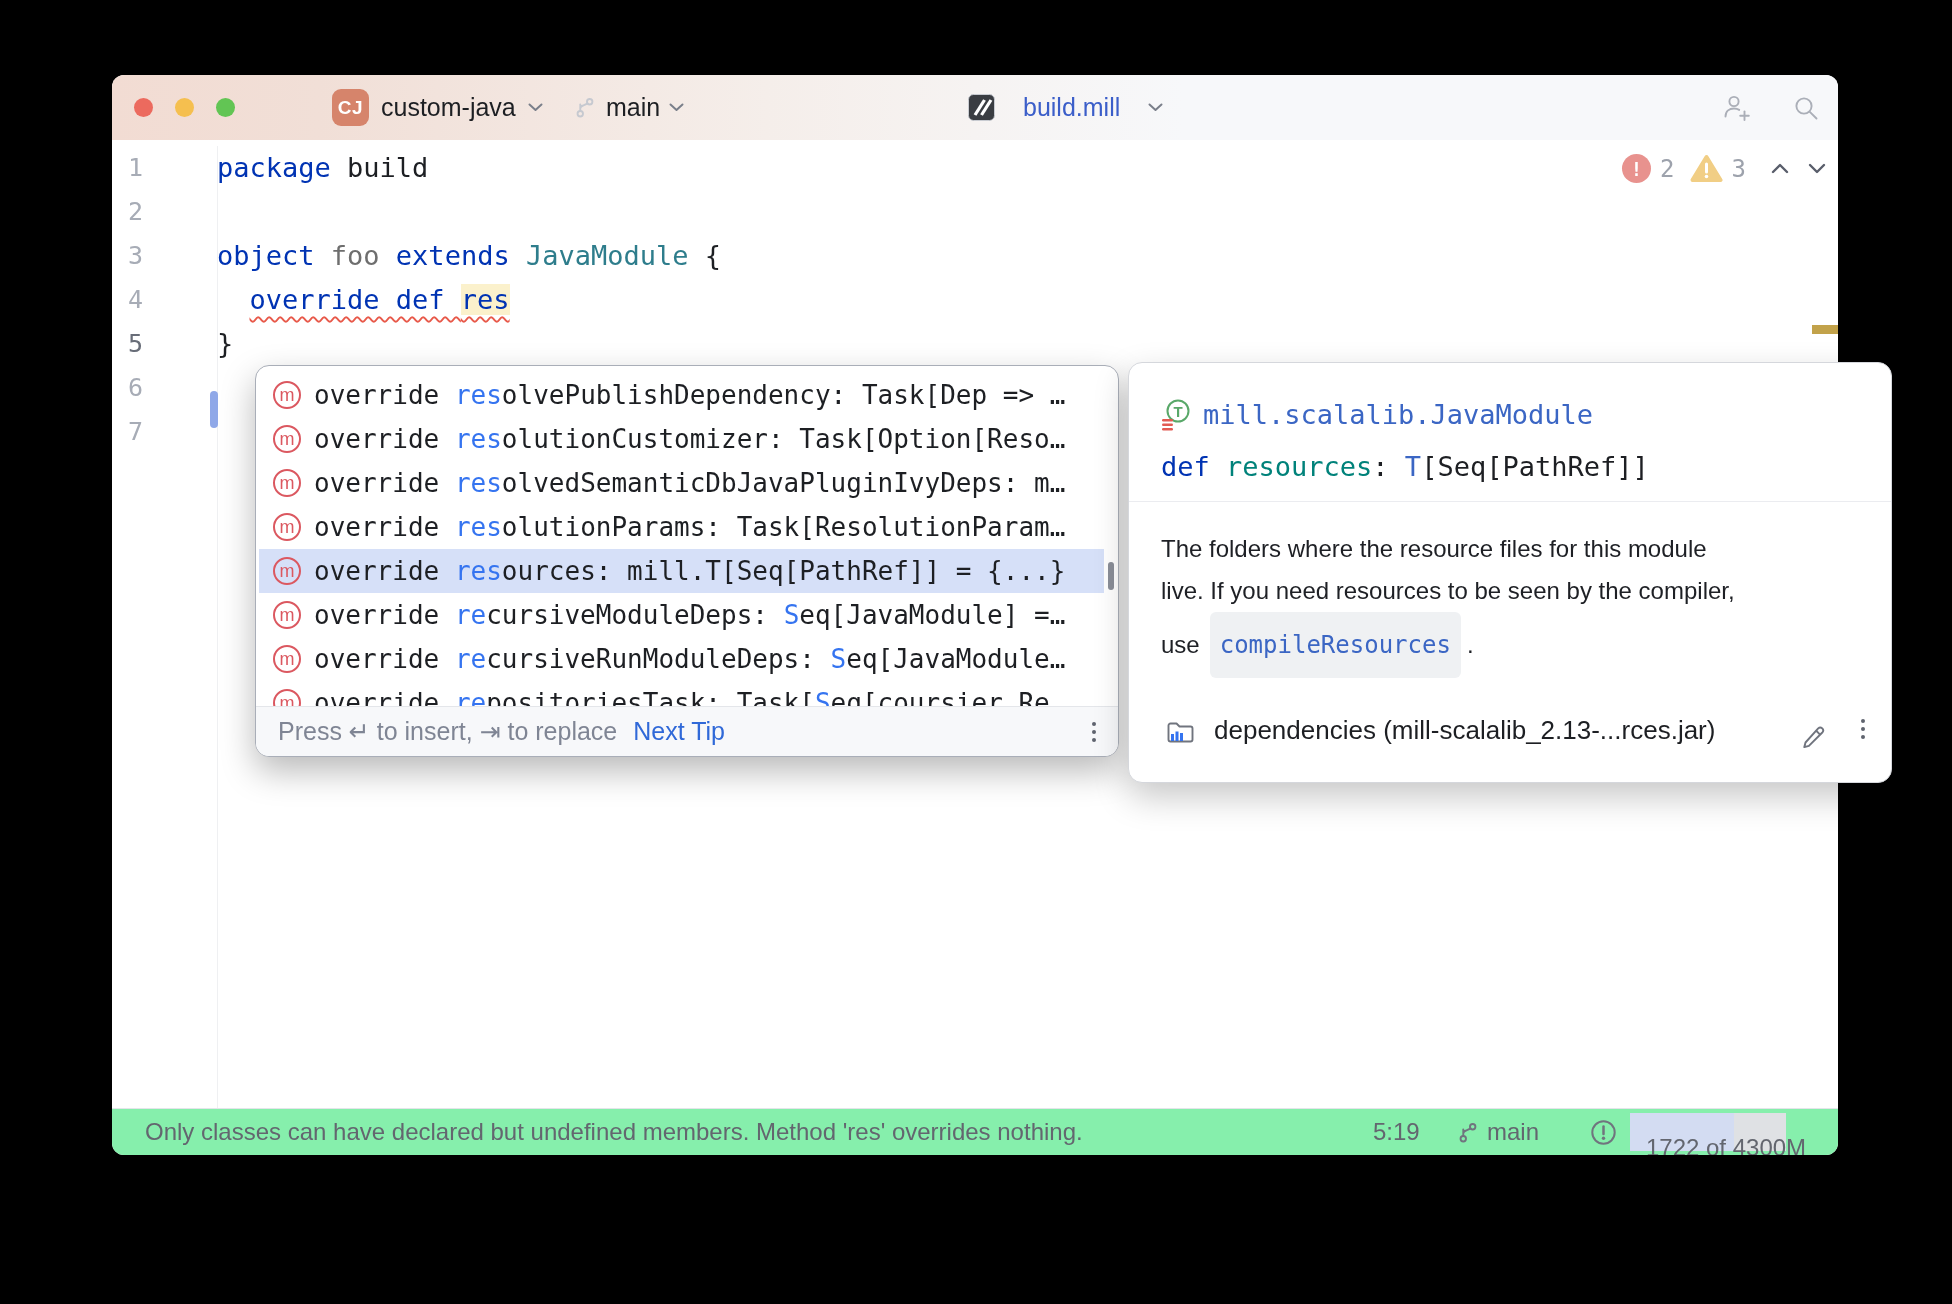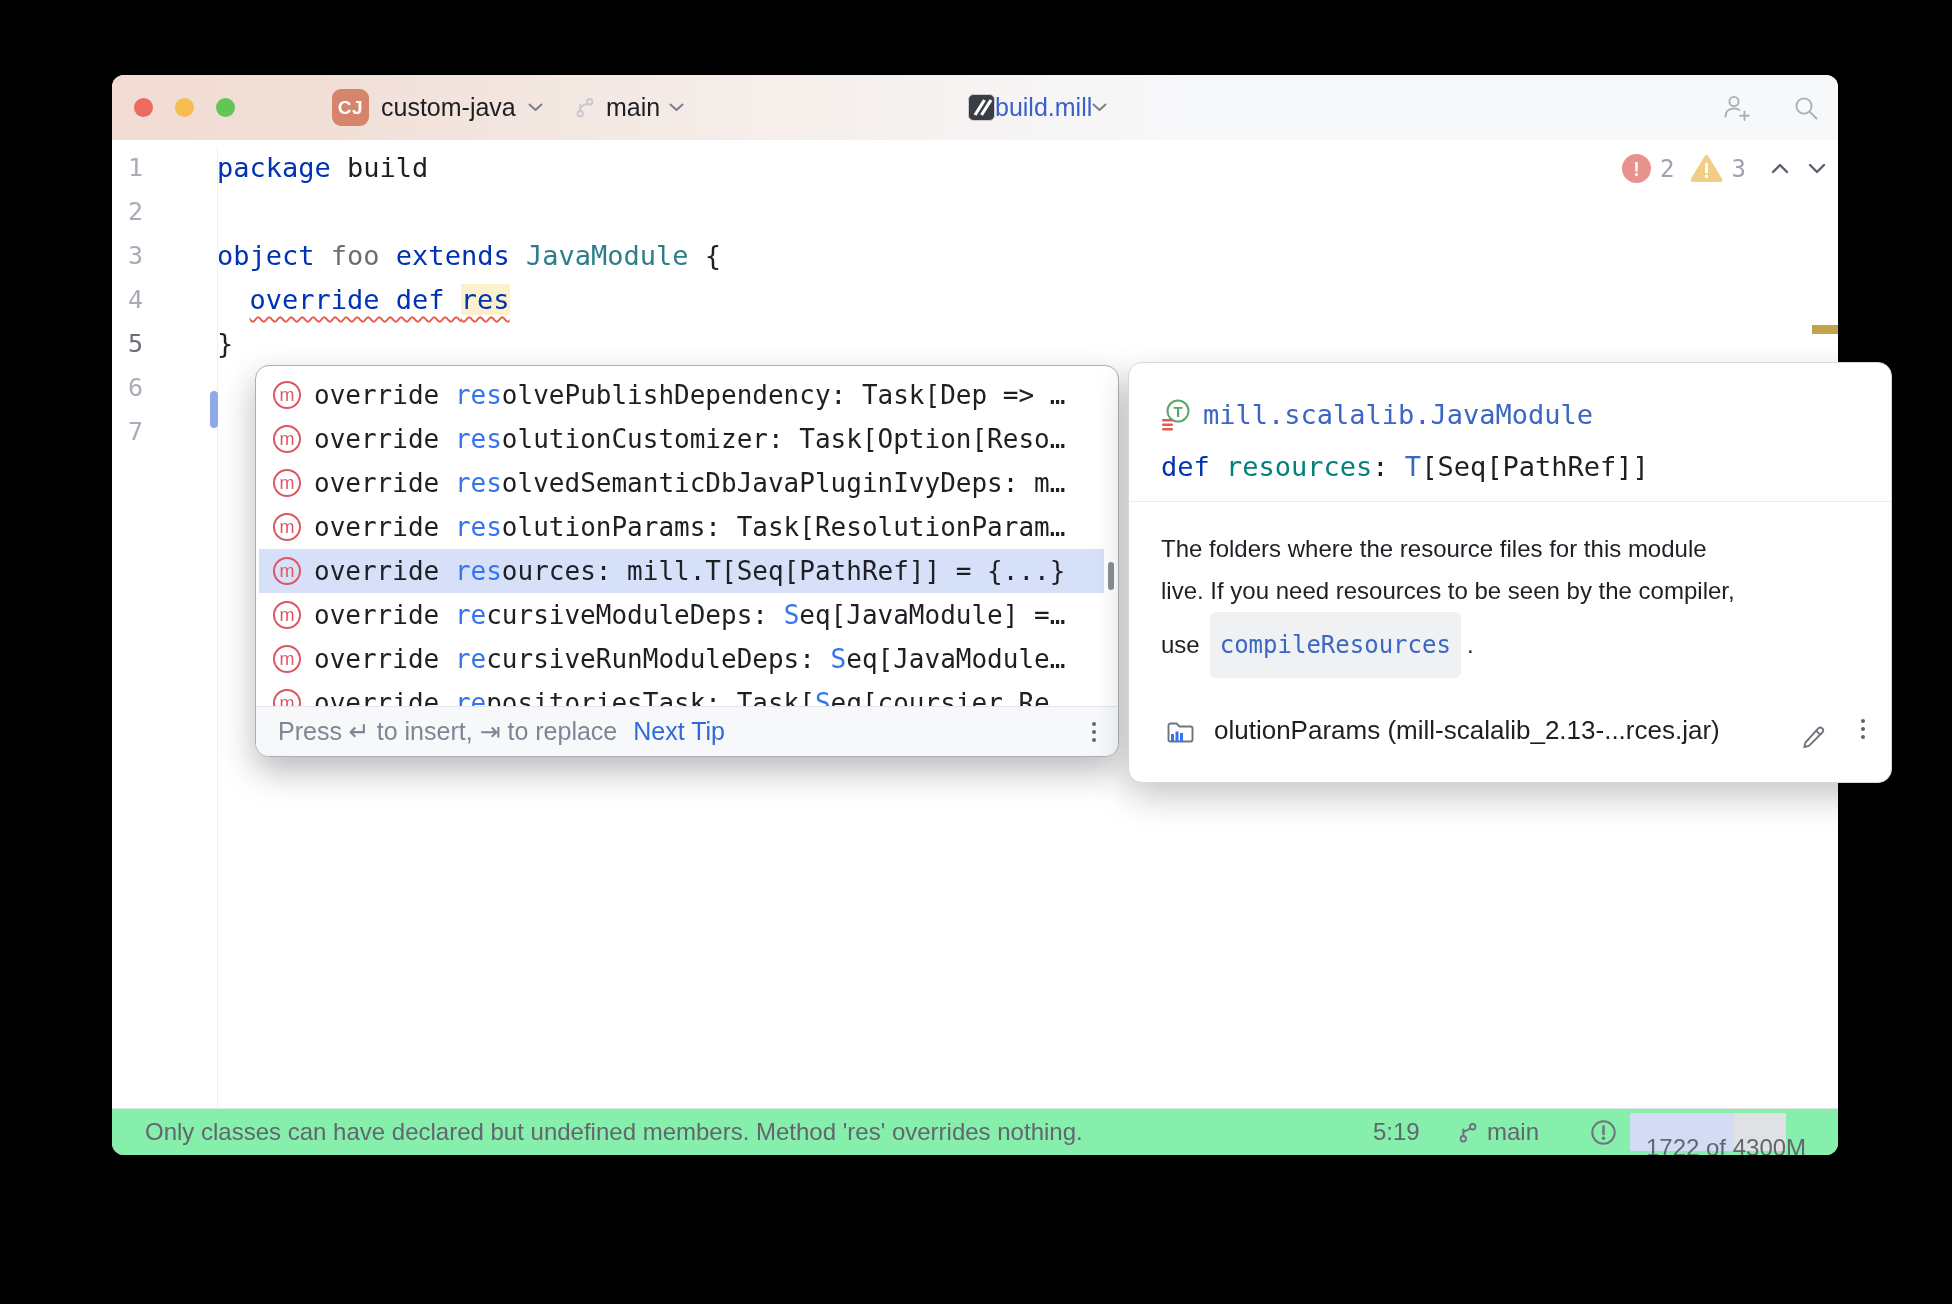--- a/index.html
+++ b/index.html
@@ -8,21 +8,21 @@
   .window{position:absolute;left:112px;top:75px;width:1726px;height:1080px;background:#fff;
           border-radius:12px;overflow:hidden;}
 
   
   .titlebar{position:absolute;left:0;top:0;right:0;height:65px;
             background:linear-gradient(90deg,#F2DCD3 0,#F1DFD7 12%,#F5EEEA 38%,#F7F8FA 62%,#F7F8FA 100%);}
   .lights{position:absolute;left:22px;top:0;height:65px;display:flex;align-items:center;gap:22px;}
   .light{width:19px;height:19px;border-radius:50%;}
   .light.red{background:#EC6A5E;} .light.yellow{background:#F5BF4F;} .light.green{background:#62C554;}
   .tb-group{position:absolute;top:0;height:65px;display:flex;align-items:center;}
-  .proj{left:172px;gap:12px;margin-left:48px;} .branchg{left:462px;gap:9px;} .fileg{left:856px;gap:0;}
+  .proj{left:172px;gap:12px;margin-left:48px;} .branchg{left:462px;gap:9px;} .fileg{left:856px;gap:28px;}
   .badge{width:37px;height:37px;border-radius:9px;background:#D6846B;color:#fff;font-weight:bold;
          font-size:19px;display:flex;align-items:center;justify-content:center;letter-spacing:.5px;}
   .tb-text{font-size:25px;color:#1D1F23;}
   .tb-link{font-size:25px;color:#3B5EC9;}
   .tb-icons{position:absolute;right:18px;top:0;height:65px;display:flex;align-items:center;gap:40px;}
 
   
   .editor{position:absolute;left:0;top:65px;right:0;bottom:47px;background:#fff;
           font-family:"DejaVu Sans Mono","Liberation Mono",monospace;}
   .gutter{position:absolute;left:0;top:6px;width:106px;text-align:right;padding-right:0;
@@ -287,21 +287,21 @@
     </div>
     <div class="doc-deps">
       <span>
         <svg width="31" height="28" viewBox="0 0 31 28" fill="none">
           <path d="M3.5 8.5 a2 2 0 0 1 2-2 h6 l3 3 h11 a2 2 0 0 1 2 2 v11 a2 2 0 0 1-2 2 h-20 a2 2 0 0 1-2-2 Z" stroke="#70747E" stroke-width="1.9" stroke-linejoin="round"></path>
           <rect x="6" y="17" width="3" height="7" fill="#3574F0"></rect>
           <rect x="10.5" y="14.5" width="3" height="9.5" fill="#3574F0"></rect>
           <rect x="15" y="16" width="3" height="8" fill="#3574F0"></rect>
         </svg>
       </span>
-      <span class="deps-text">olutionParams (mill-scalalib_2.13-...rces.jar)</span>
+      <span class="deps-text">dependencies (mill-scalalib_2.13-...rces.jar)</span>
     </div>
     <span class="doc-edit">
       <svg width="27" height="27" viewBox="0 0 27 27" fill="none" stroke="#70747E" stroke-width="1.9" stroke-linejoin="round">
         <path d="M5.5 21.5 l-1.2 4.6 4.6-1.2 L22.3 11.5 a2.9 2.9 0 0 0-4.1-4.1 Z"></path>
         <line x1="16" y1="9.5" x2="20.3" y2="13.8"></line>
       </svg>
     </span>
     <span class="doc-dots">
         <i></i>
         <i></i>

